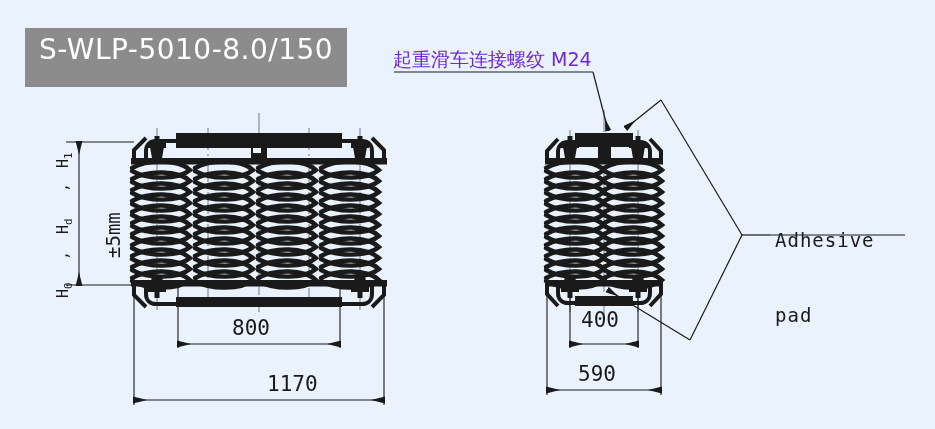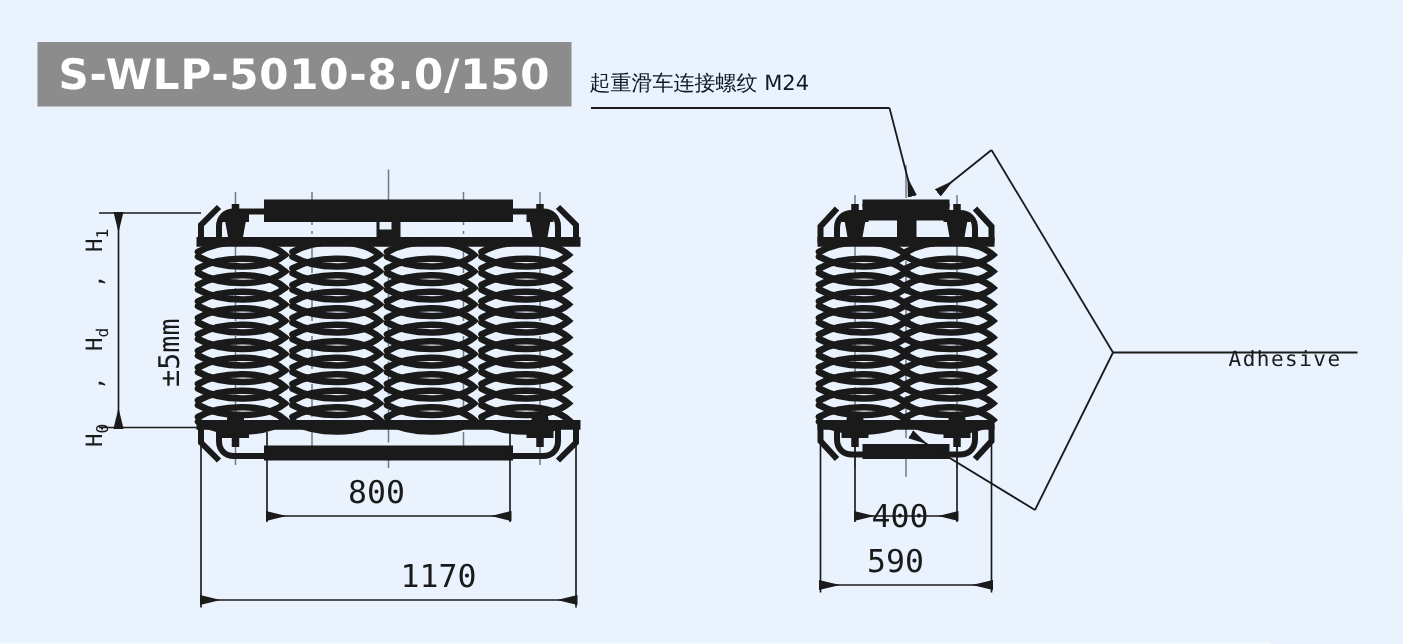--- a/index.html
+++ b/index.html
@@ -19,52 +19,50 @@
     position: absolute;
     left: 0;
     top: 0;
     width: 935px;
     height: 429px;
   }
   .title-badge {
     position: absolute;
     left: 25px;
     top: 28px;
-    height: 43px;
+    height: 59px;
     padding: 0 14px 0 14px;
     background: #8c8c8c;
     color: #ffffff;
     font-family: "DejaVu Sans", sans-serif;
     font-size: 28px;
     letter-spacing: 0.5px;
     line-height: 43px;
     white-space: nowrap;
     box-sizing: border-box;
-    font-weight: bold;
   }
   .anno-cn {
     position: absolute;
     left: 393px;
     top: 47px;
     font-family: "DejaVu Sans", sans-serif;
-    font-size: 14px;
-    color: #0f172a;
+    font-size: 19px;
+    color: #6d28d9;
     white-space: nowrap;
   }
   .anno-adh {
     position: absolute;
     left: 775px;
     top: 178px;
     font-family: "DejaVu Sans Mono", monospace;
-    font-size: 14px;
+    font-size: 19px;
     color: #1a1a1a;
     line-height: 25px;
     white-space: pre;
     letter-spacing: 1px;
-    margin-left: 44px;
   }
   .dimtext {
     position: absolute;
     font-family: "DejaVu Sans Mono", monospace;
     font-size: 21px;
     color: #1a1a1a;
     white-space: nowrap;
   }
   .vlabel {
     position: absolute;
@@ -269,20 +267,21 @@
       <line x1="770" y1="235" x2="905" y2="235"></line>
     </g>
   </svg>
 
   <div class="title-badge">S-WLP-5010-8.0/150</div>
 
   <div class="anno-cn">起重滑车连接螺纹 M24</div>
 
   <div class="anno-adh">
     <div>Adhesive</div>
+    <div>pad</div>
   </div>
 
   <div class="vlabel" style="left:54px; top:168px;">
     <span>H</span><span class="sub">1</span>
   </div>
 
   <div class="vlabel" style="left:54px; top:192px;">
     <span>,</span>
   </div>
 
@@ -297,17 +296,17 @@
   <div class="vlabel" style="left:54px; top:298px;">
     <span>H</span><span class="sub">0</span>
   </div>
 
   <div class="vlabel big" style="left:102px; top:258px;">±5mm</div>
 
   <div class="dimtext" style="left:232px; top:316px;text-align:right;">800</div>
 
   <div class="dimtext" style="left:224px; top:372px;margin-left:43px;">1170</div>
 
-  <div class="dimtext" style="left:581px; top:332px;text-align:right;">400</div>
+  <div class="dimtext" style="left:581px; top:308px;text-align:right;">400</div>
 
   <div class="dimtext" style="left:578px; top:362px;text-align:center;">590</div>
 
 </div>
 
 </body></html>

